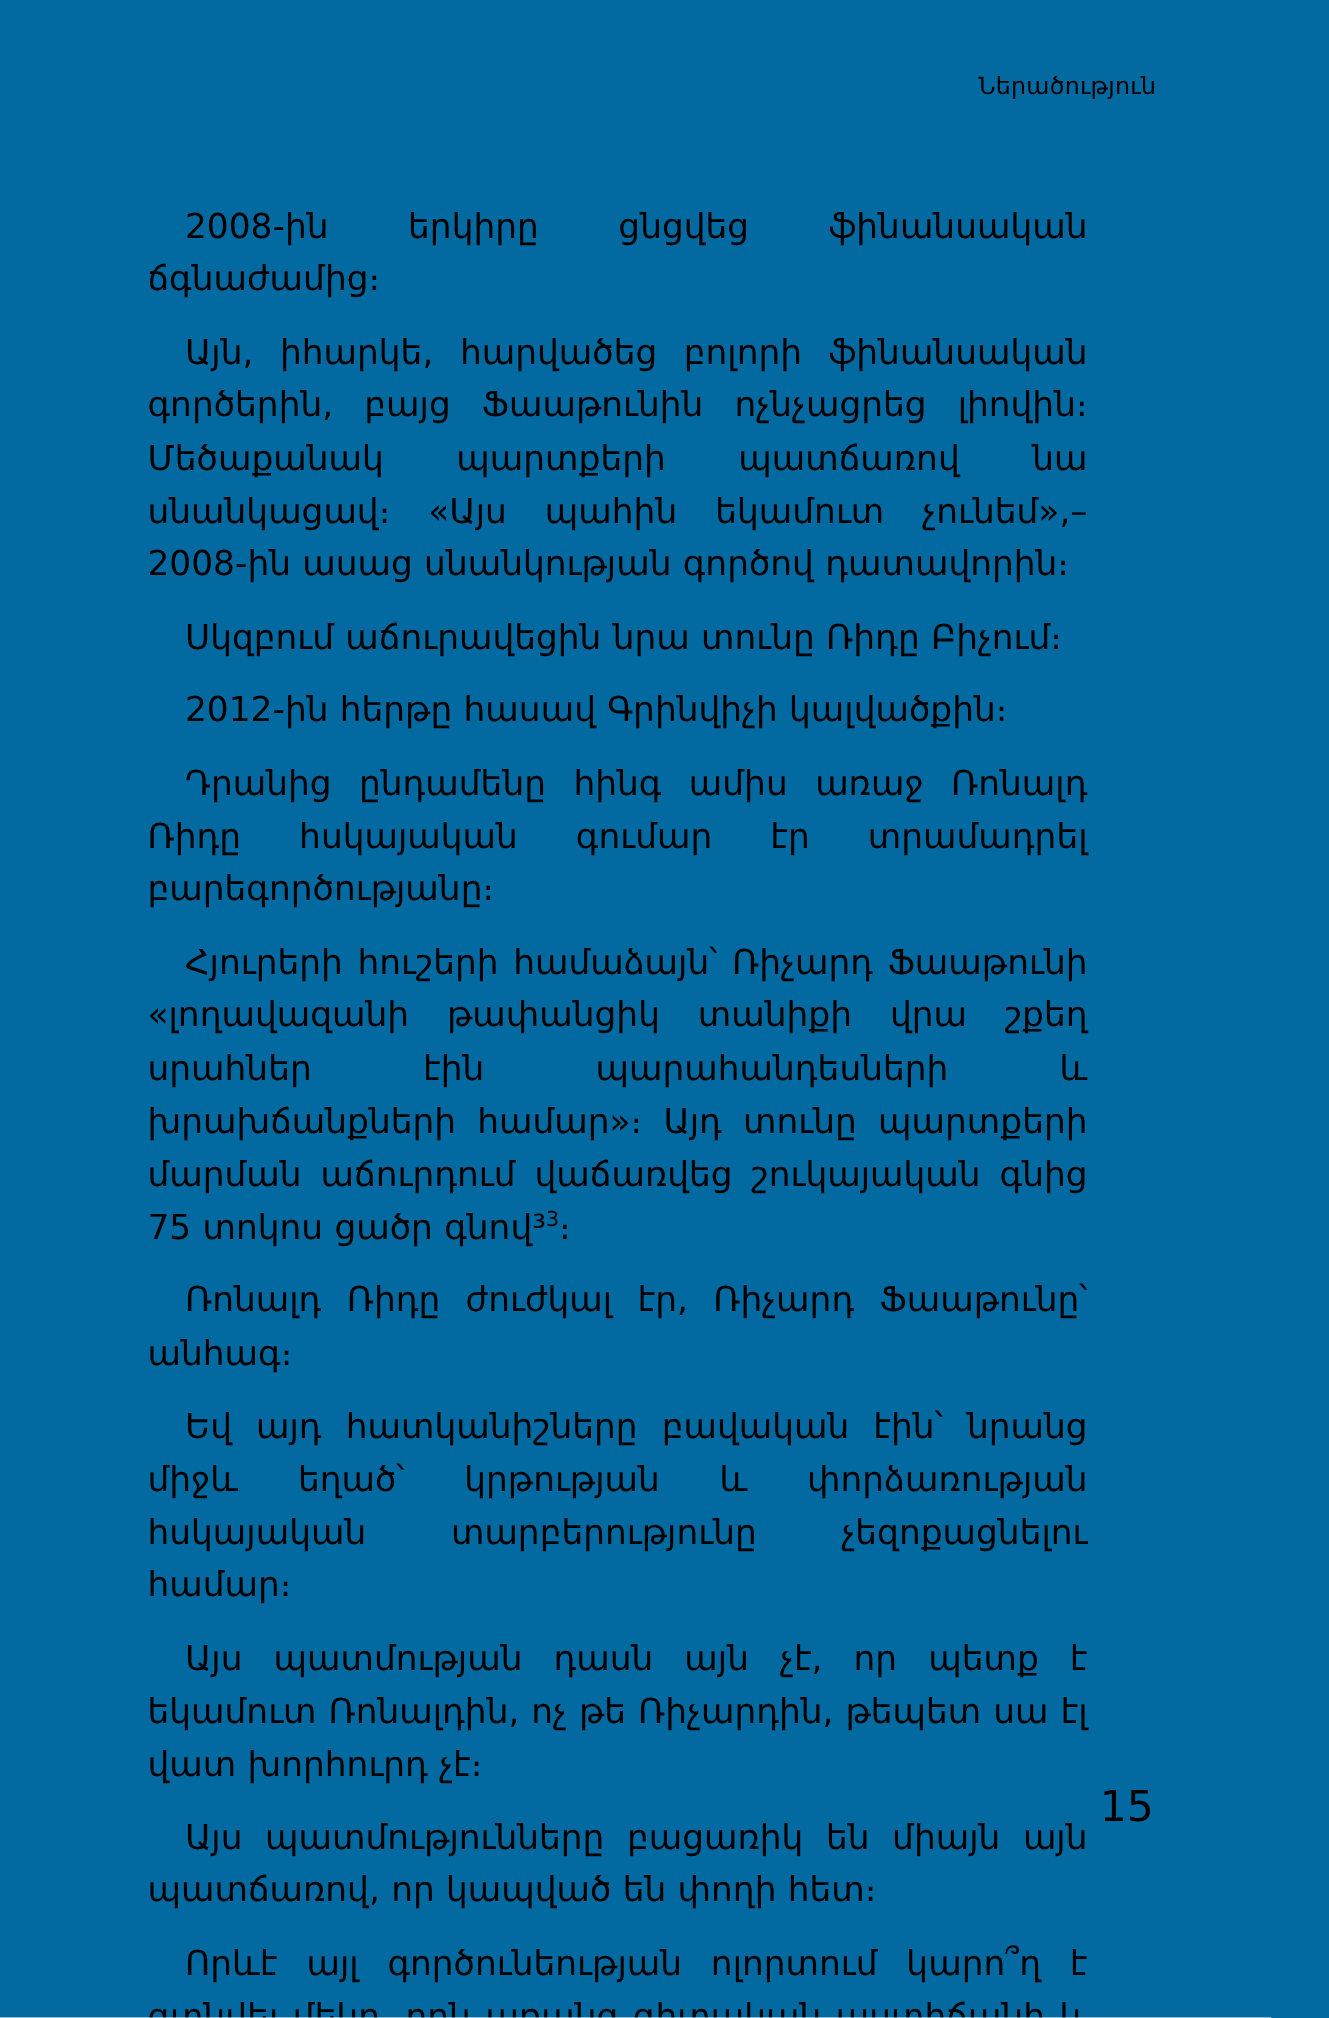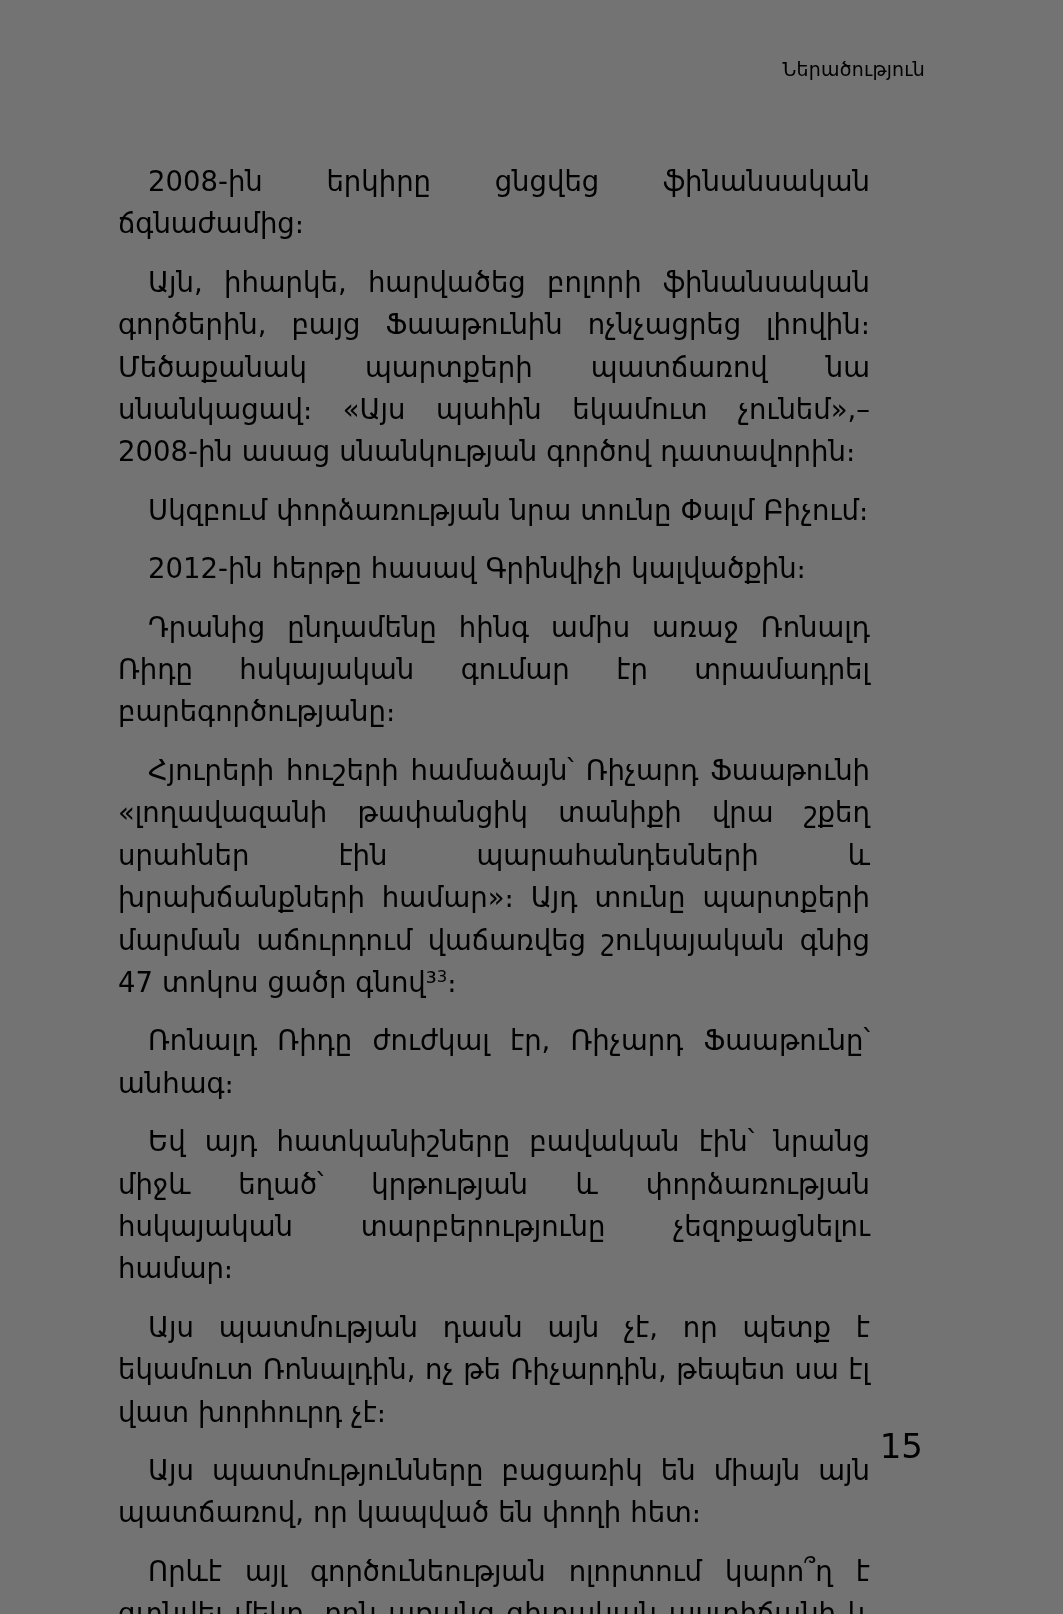--- a/index.html
+++ b/index.html
@@ -4,21 +4,21 @@
 <style>
   html, body {
     margin: 0;
     padding: 0;
     background: #ffffff;
   }
   .page {
     position: relative;
     width: 1063px;
     height: 1614px;
-    background: #737373;
+    background: #0369a1;
     font-family: "DejaVu Sans", sans-serif;
     color: #000000;
     overflow: hidden;
     box-sizing: border-box;
   }
 
   
   .running-head {
     position: absolute;
     top: 58px;
@@ -79,27 +79,27 @@
 
   <div class="running-head">Ներածություն</div>
 
   <div class="text-block">
 
 
     <p class="para indent">2008-ին երկիրը ցնցվեց ֆինանսական ճգնաժամից։</p>
 
     <p class="para indent">Այն, իհարկե, հարվածեց բոլորի ֆինանսական գործերին, բայց Ֆաաթունին ոչնչացրեց լիովին։ Մեծաքանակ պարտքերի պատճառով նա սնանկացավ։ «Այս պահին եկամուտ չունեմ»,– 2008-ին ասաց սնանկության գործով դատավորին։</p>
 
-    <p class="para indent">Սկզբում փորձառության նրա տունը Փալմ Բիչում։</p>
+    <p class="para indent">Սկզբում աճուրավեցին նրա տունը Ռիդը Բիչում։</p>
 
     <p class="para indent">2012-ին հերթը հասավ Գրինվիչի կալվածքին։</p>
 
     <p class="para indent">Դրանից ընդամենը հինգ ամիս առաջ Ռոնալդ Ռիդը հսկայական գումար էր տրամադրել բարեգործությանը։</p>
 
-    <p class="para indent"><span>Հյուրերի հուշերի համաձայն՝ Ռիչարդ Ֆաաթունի «լողավազանի թափանցիկ տանիքի վրա շքեղ սրահներ էին պարահանդեսների և խրախճանքների համար»։ Այդ տունը պարտքերի մարման աճուրդում վաճառվեց շուկայական գնից 47 տոկոս ցածր գնով³</span><span class="fn-ref">3</span>։</p>
+    <p class="para indent"><span>Հյուրերի հուշերի համաձայն՝ Ռիչարդ Ֆաաթունի «լողավազանի թափանցիկ տանիքի վրա շքեղ սրահներ էին պարահանդեսների և խրախճանքների համար»։ Այդ տունը պարտքերի մարման աճուրդում վաճառվեց շուկայական գնից 75 տոկոս ցածր գնով³</span><span class="fn-ref">3</span>։</p>
 
     <p class="para indent">Ռոնալդ Ռիդը ժուժկալ էր, Ռիչարդ Ֆաաթունը՝ անհագ։</p>
 
     <p class="para indent">Եվ այդ հատկանիշները բավական էին՝ նրանց միջև եղած՝ կրթության և փորձառության հսկայական տարբերությունը չեզոքացնելու համար։</p>
 
     <p class="para indent">Այս պատմության դասն այն չէ, որ պետք է եկամուտ Ռոնալդին, ոչ թե Ռիչարդին, թեպետ սա էլ վատ խորհուրդ չէ։</p>
 
     <p class="para indent">Այս պատմությունները բացառիկ են միայն այն պատճառով, որ կապված են փողի հետ։</p>
 
     <p class="para indent">Որևէ այլ գործունեության ոլորտում կարո՞ղ է գտնվել մեկը, որն առանց գիտական աստիճանի և փորձի, առանց պատրաստվածության ու համապատասխան կապերի գերազանցի մեկին, որն ունի բոլոր այդ առավելությունները։</p>

